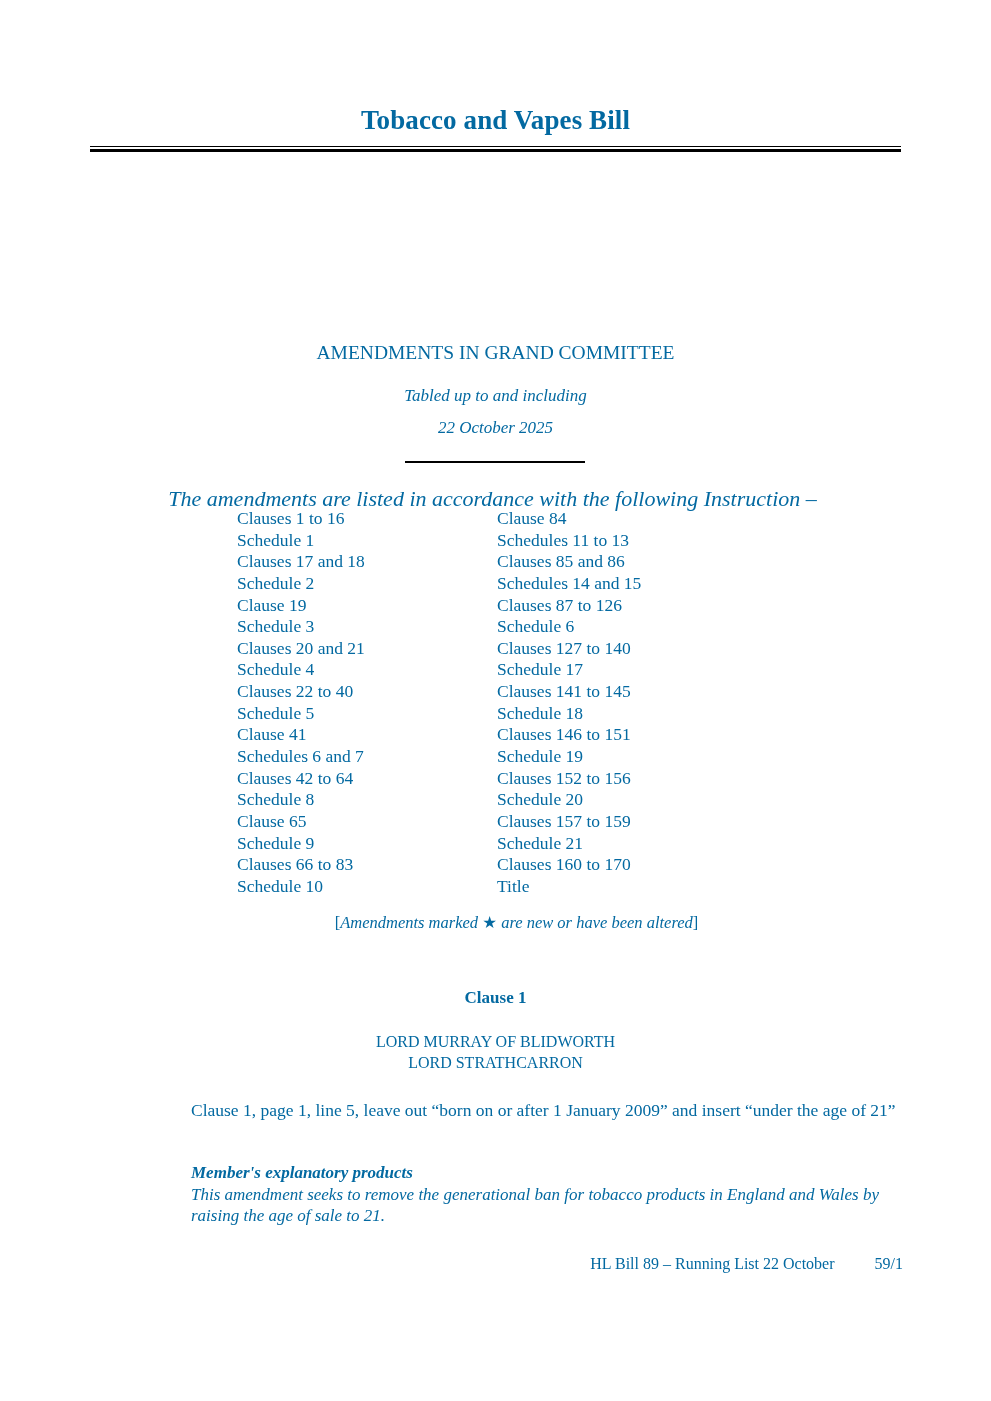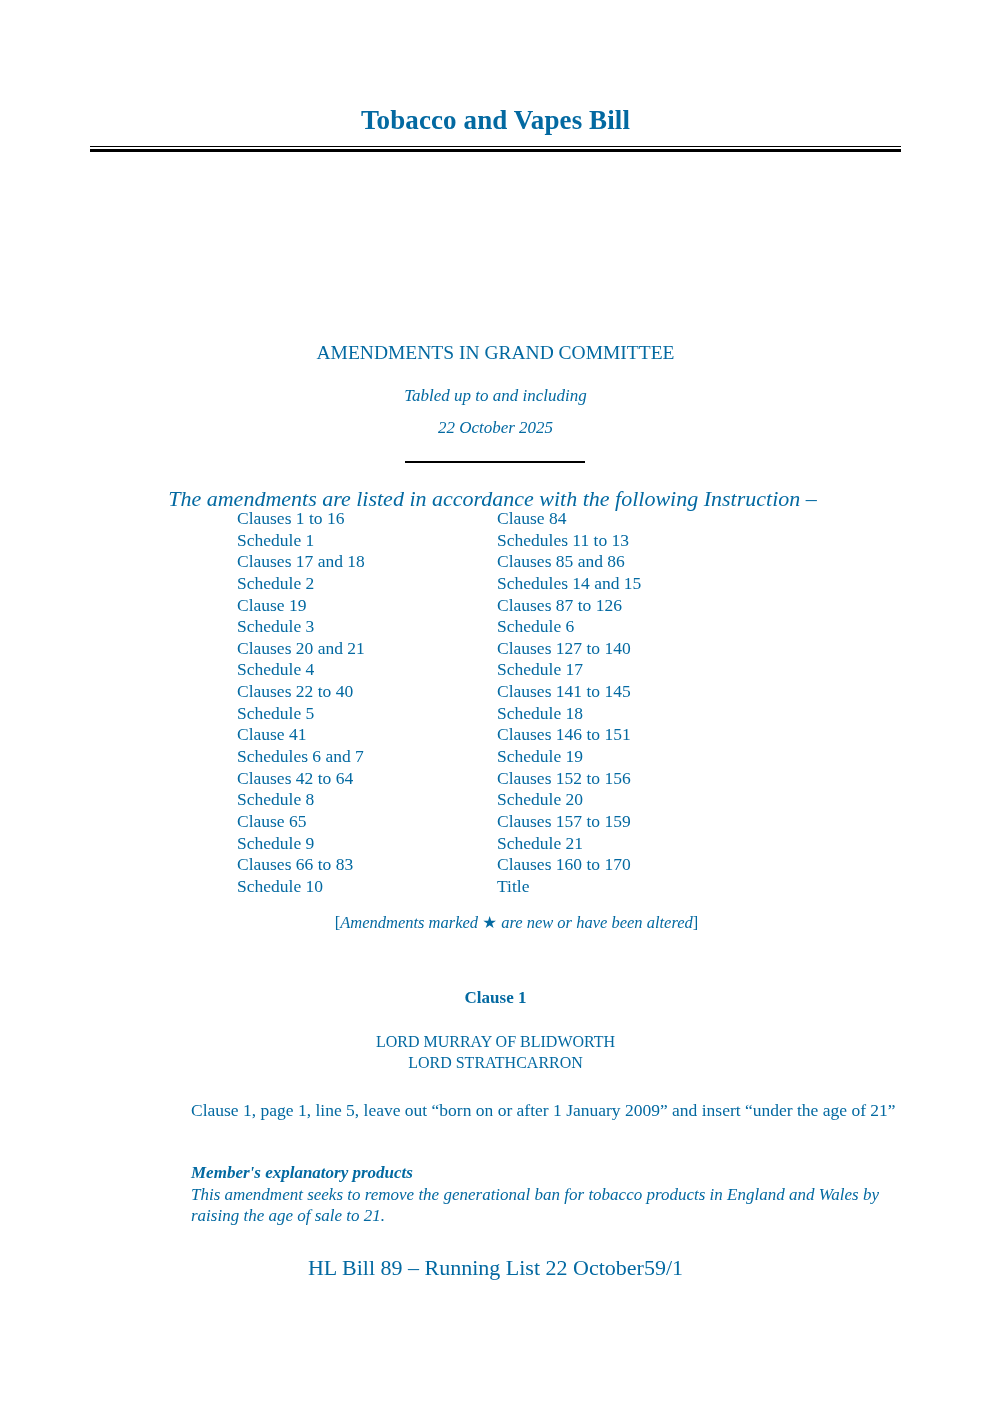--- a/index.html
+++ b/index.html
@@ -182,22 +182,23 @@
     line-height: 21px;
   }
 
   
   .footer {
     position: absolute;
     top: 1255px;
     left: 88px;
     width: 815px;
     display: flex;
-    justify-content: center;
-    font-size: 22px;
+    justify-content: flex-end;
+    font-size: 16px;
+    gap: 40px;
   }
 </style>
 </head>
 <body>
 
 <div class="page">
 
   <div class="doc-title">Tobacco and Vapes Bill</div>
 
   <div class="title-rule">

